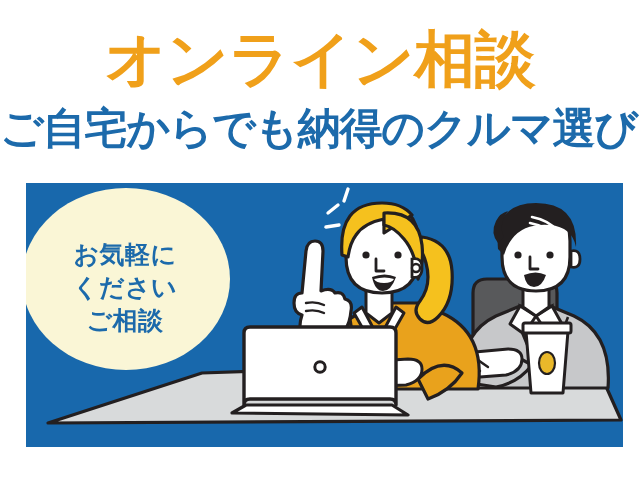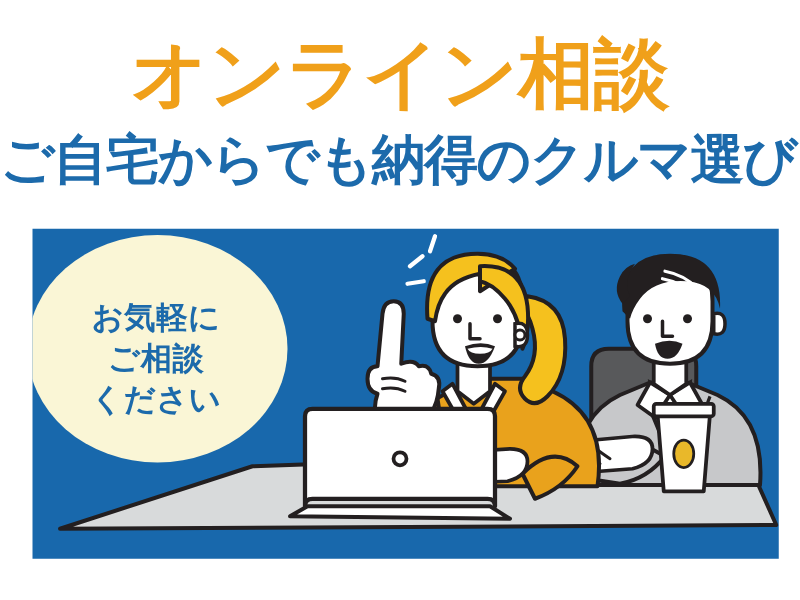--- a/index.html
+++ b/index.html
@@ -216,19 +216,19 @@
       <g>
         <path d="M500 148 h42 l-5 62 h-32 z" fill="#ffffff" stroke="#231f20" stroke-width="3" stroke-linejoin="round"></path>
         <rect x="497" y="140" width="48" height="10" rx="2" fill="#ffffff" stroke="#231f20" stroke-width="3"></rect>
         <ellipse cx="521" cy="180" rx="8" ry="11" fill="#e9b82a" stroke="#231f20" stroke-width="2.2"></ellipse>
       </g>
     </svg>
 
     <div id="badge-circle">
       <div id="badge-text">
         <span class="badge-line">お気軽に</span>
+        <span class="badge-line">ください</span>
         <span class="badge-line">ご相談</span>
-        <span class="badge-line">ください</span>
       </div>
     </div>
 
   </div>
 </div>
 
 </body></html>

